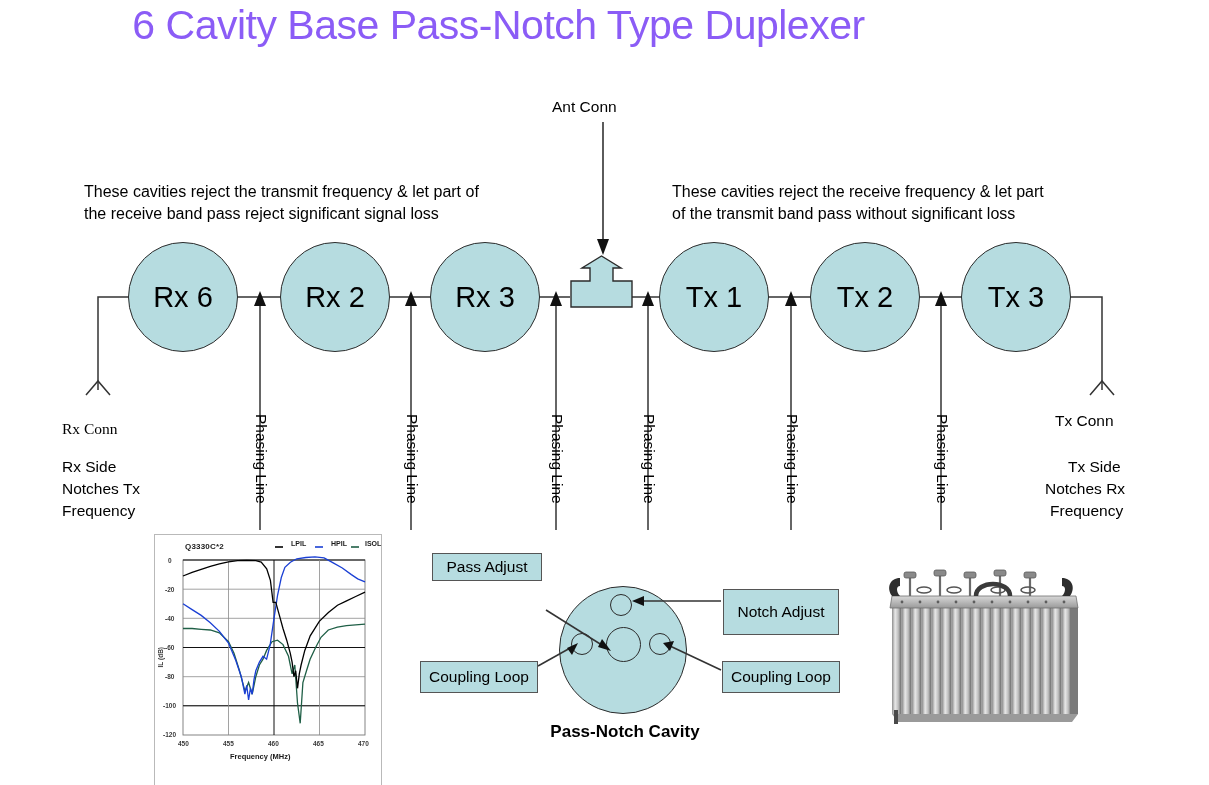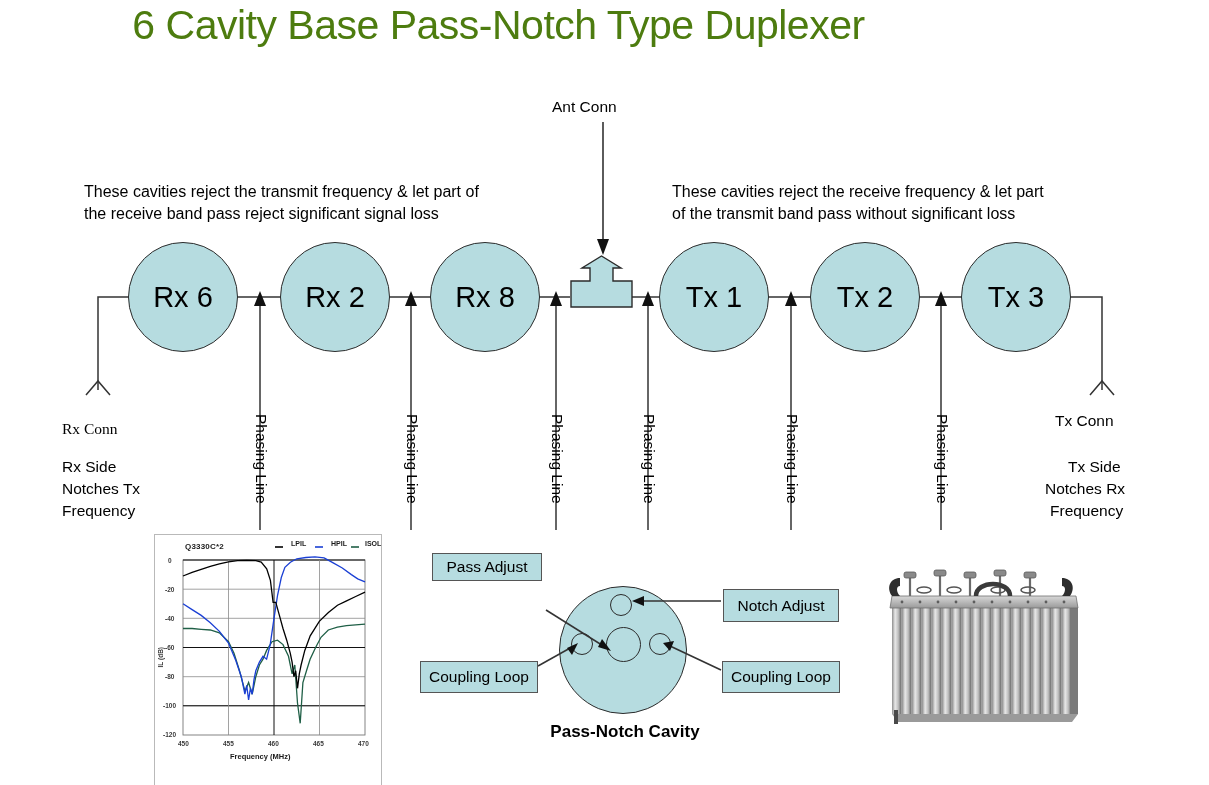--- a/index.html
+++ b/index.html
@@ -21,21 +21,21 @@
   .abs { position: absolute; }
 
   
   #title {
     left: 0; top: 2px;
     width: 997px;
     text-align: center;
     font-size: 41px;
     letter-spacing: -0.5px;
     font-weight: 400;
-    color: #4d7c0f;
+    color: #8b5cf6;
     font-family: "Liberation Sans", sans-serif;
   }
 
   
   .txt {
     font-size: 15.5px;
     line-height: 21px;
     color: #000;
     white-space: pre;
   }
@@ -183,21 +183,21 @@
     <path d="M 6,26 L 6,52 L 67,52 L 67,26 L 48,26 L 48,13 L 56,13 L 36.5,1 L 17,13 L 25,13 L 25,26 Z" fill="#b6dce0" stroke="#2b2b2b" stroke-width="1.4" stroke-linejoin="miter"></path>
   </svg>
 
   <div class="abs cavity" style="left:128px; top:242px; width:110px; height:110px;">
     <span>Rx 6</span>
   </div>
   <div class="abs cavity" style="left:280px; top:242px; width:110px; height:110px;">
     <span>Rx 2</span>
   </div>
   <div class="abs cavity" style="left:430px; top:242px; width:110px; height:110px;">
-    <span>Rx 8</span>
+    <span>Rx 3</span>
   </div>
   <div class="abs cavity" style="left:659px; top:242px; width:110px; height:110px;">
     <span>Tx 1</span>
   </div>
   <div class="abs cavity" style="left:810px; top:242px; width:110px; height:110px;">
     <span>Tx 2</span>
   </div>
   <div class="abs cavity" style="left:961px; top:242px; width:110px; height:110px;">
     <span>Tx 3</span>
   </div>
@@ -316,21 +316,21 @@
 
     <g stroke="#333" stroke-width="1.5" fill="none">
       <line x1="301" y1="95" x2="250" y2="71"></line>
     </g>
     <polygon points="243,68 254,66 250,76" fill="#111"></polygon>
   </svg>
 
   <div class="abs callout" style="left:432px; top:553px; width:110px; height:28px;">
     <span>Pass Adjust</span>
   </div>
-  <div class="abs callout" style="left:723px; top:589px; width:116px; height:33px;">
+  <div class="abs callout" style="left:723px; top:589px; width:116px; height:46px;">
     <span>Notch Adjust</span>
   </div>
   <div class="abs callout" style="left:420px; top:661px; width:118px; height:32px;">
     <span>Coupling Loop</span>
   </div>
   <div class="abs callout" style="left:722px; top:661px; width:118px; height:32px;">
     <span>Coupling Loop</span>
   </div>
 
   <div class="abs" style="left:545px; top:722px; width:160px; text-align:center; font-size:17px; font-weight:bold; color:#000;">Pass-Notch Cavity</div>

